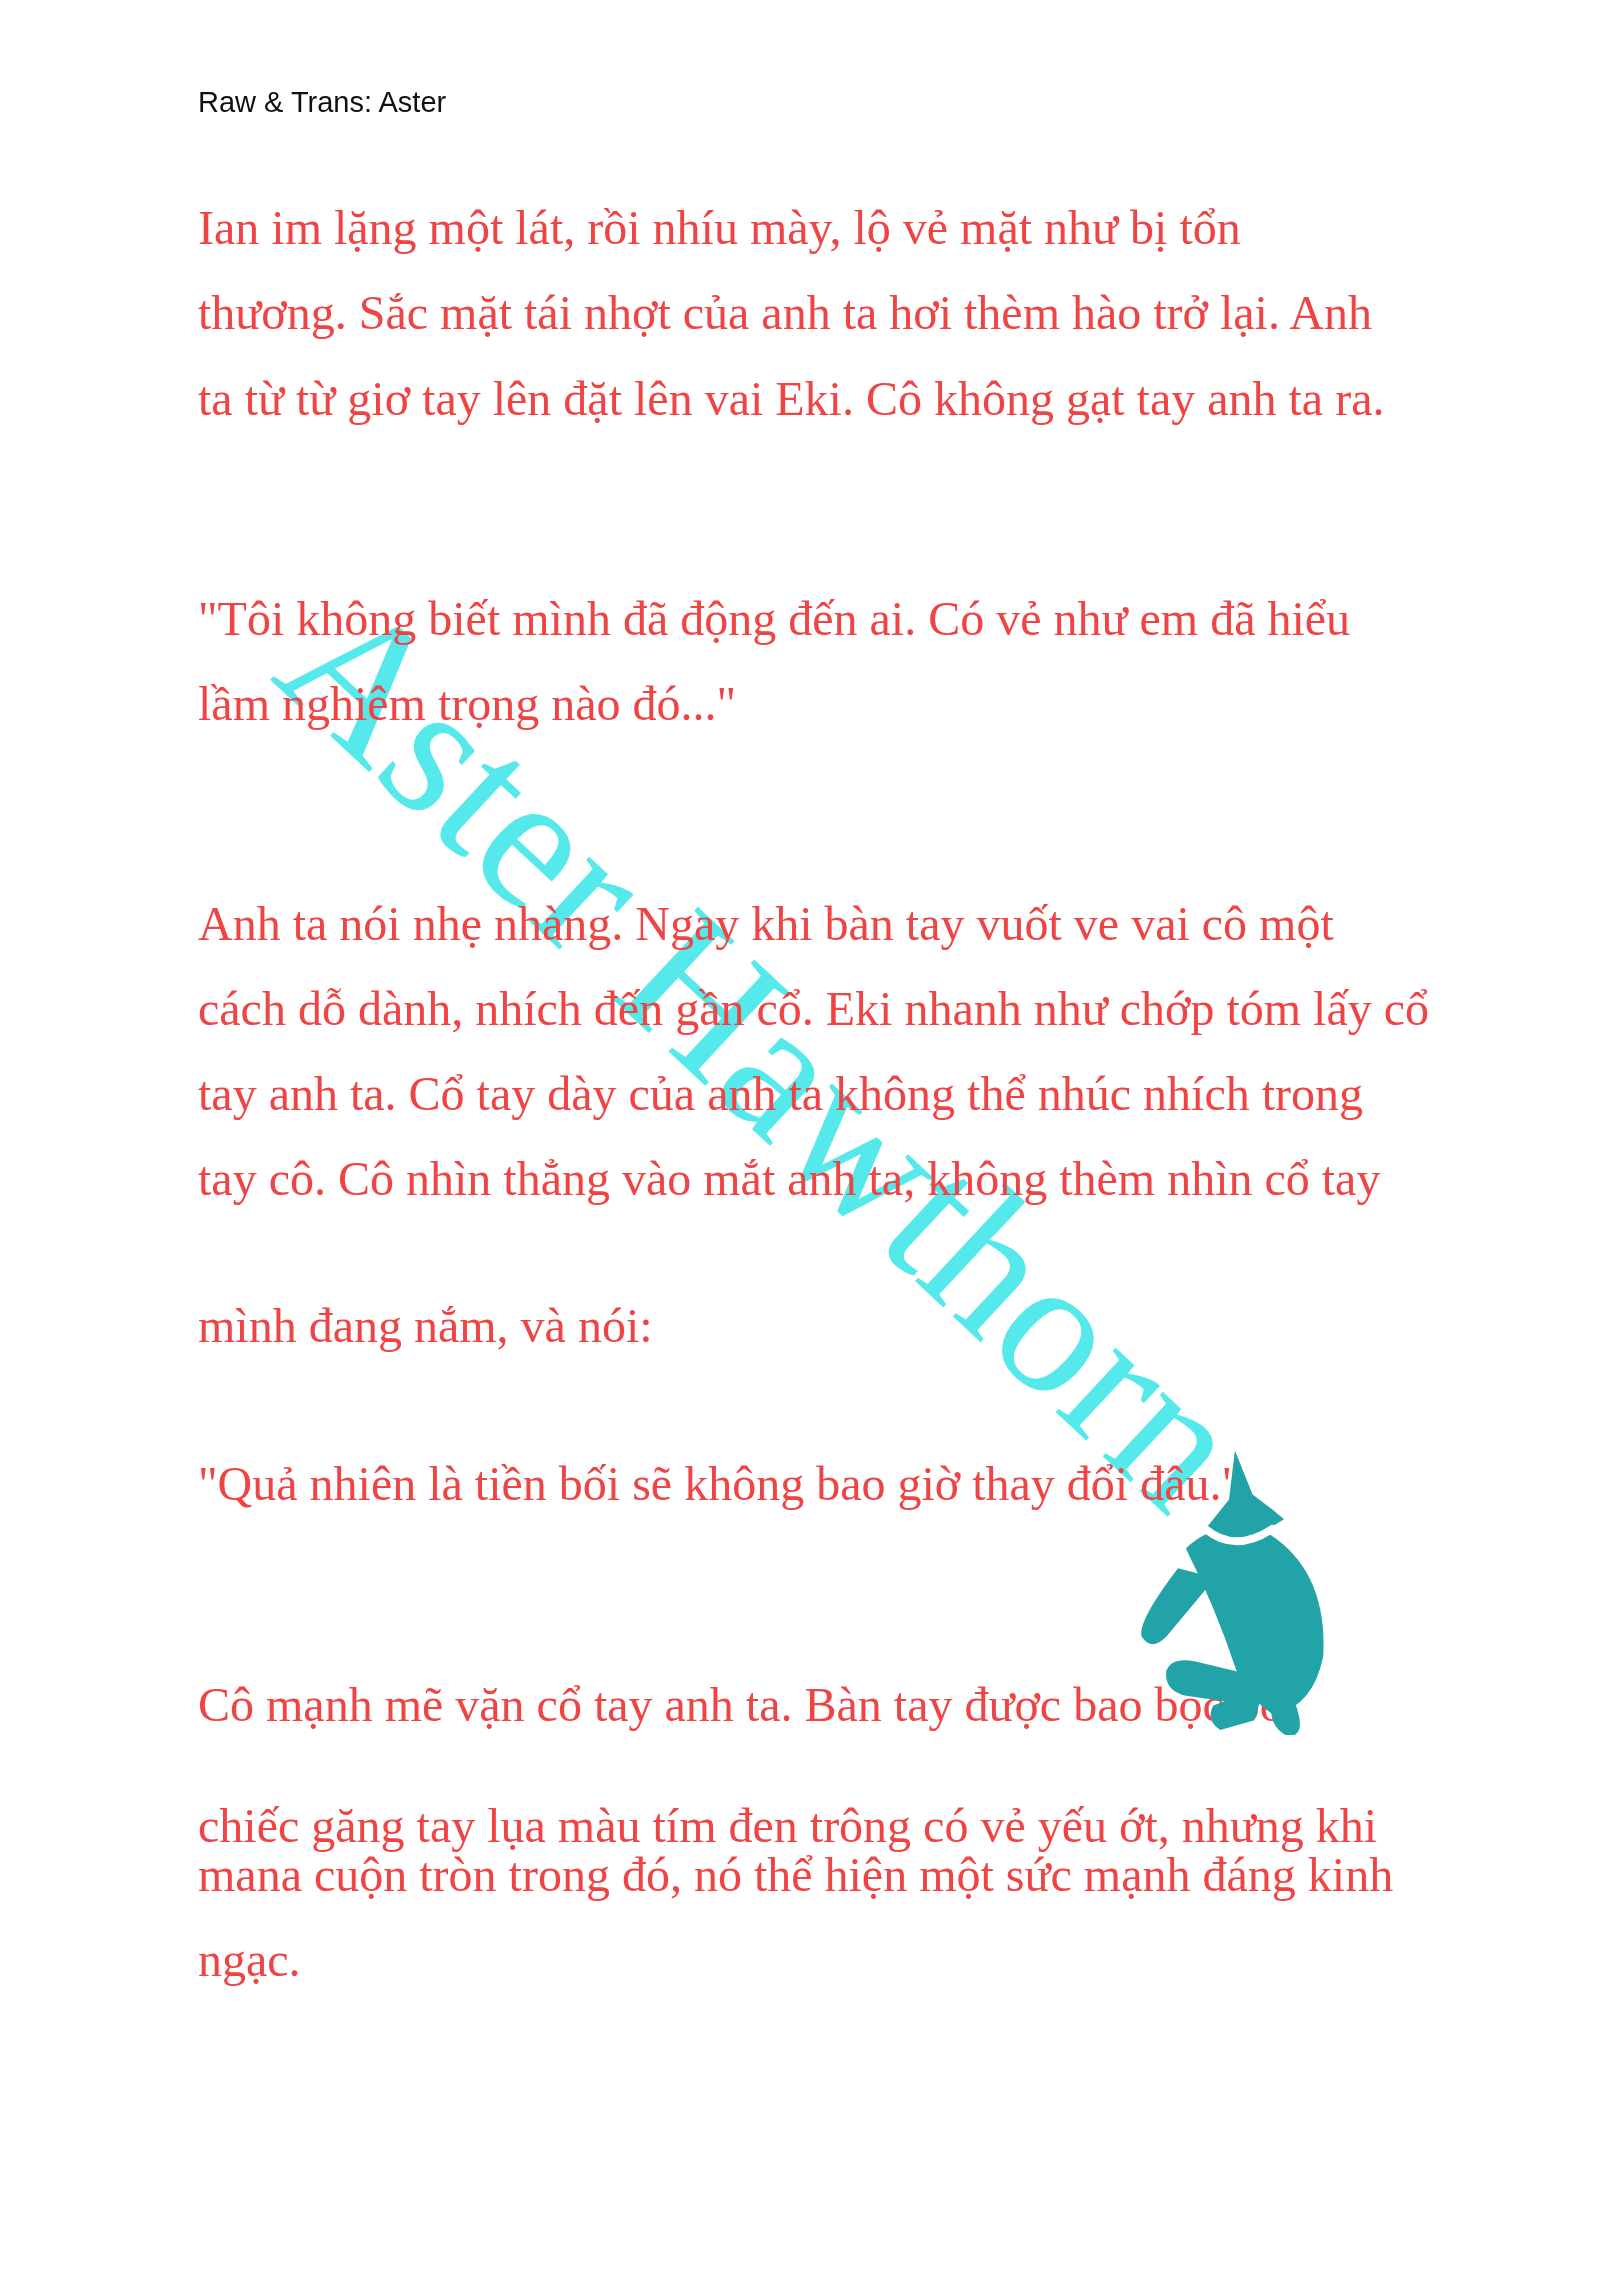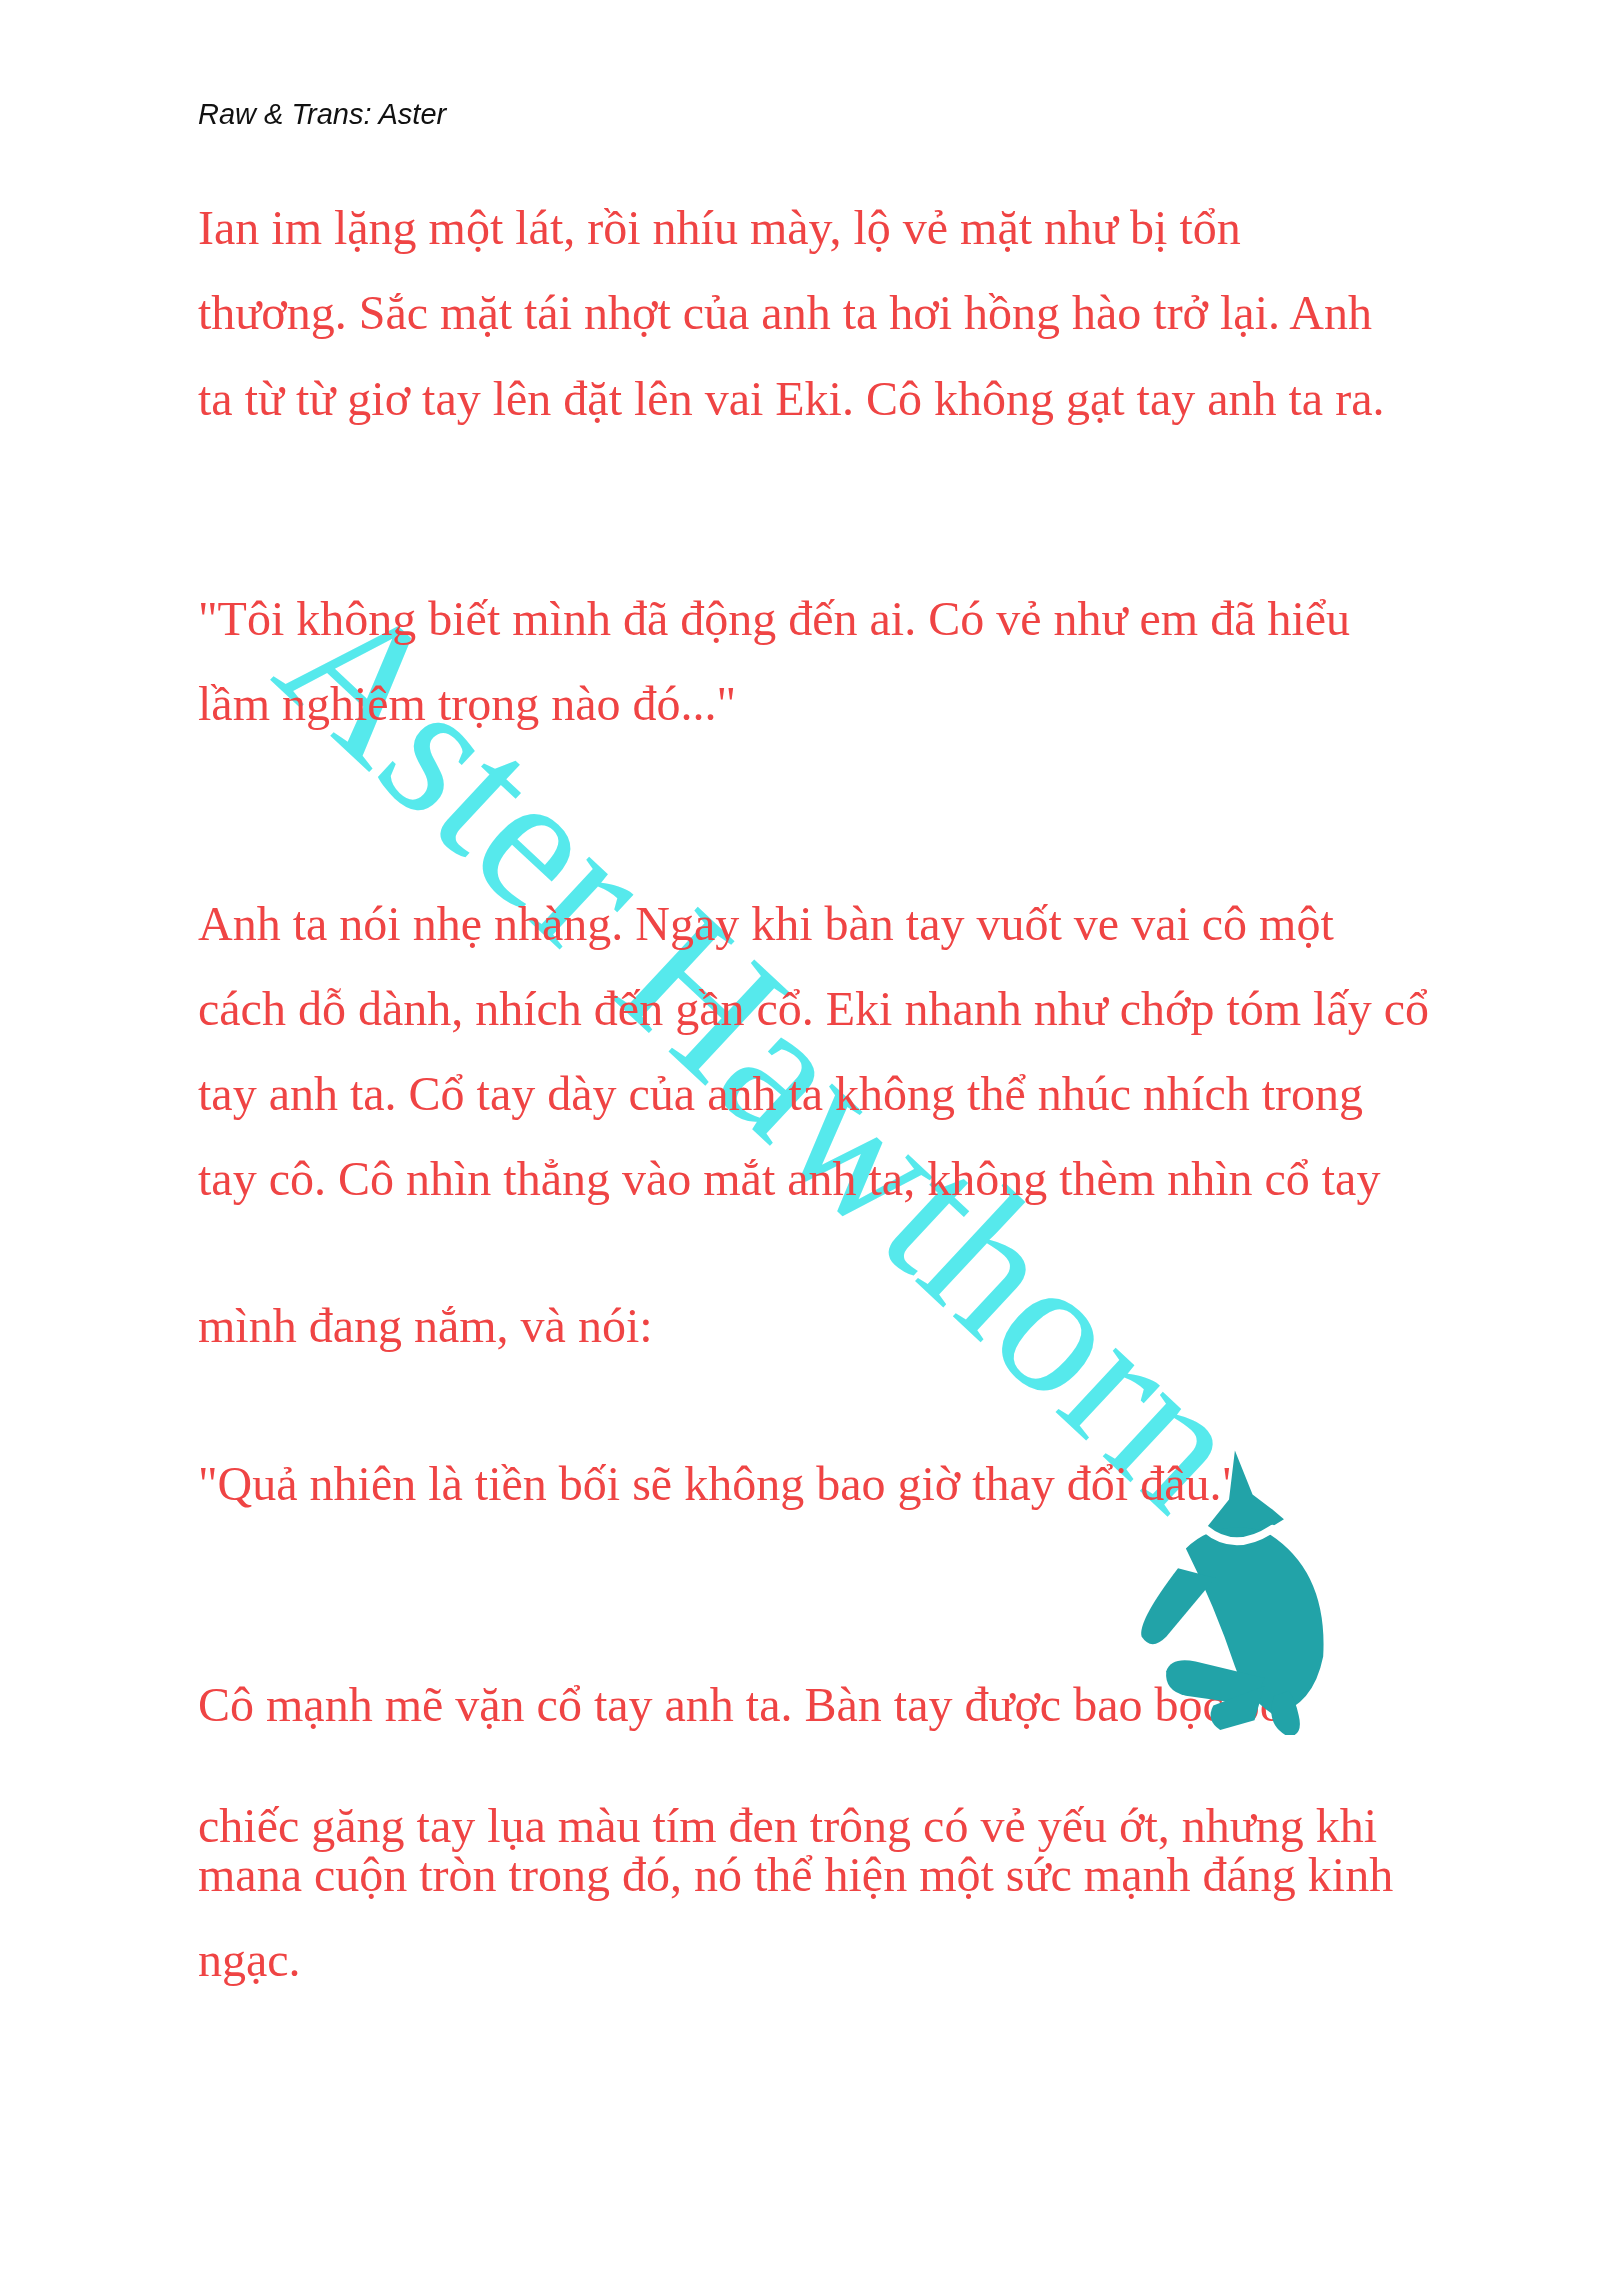--- a/index.html
+++ b/index.html
@@ -8,26 +8,25 @@
       height: 2293px;
       background: #ffffff;
       position: relative;
       overflow: hidden;
       font-family: "Liberation Serif", serif;
       color: #000;
     }
     .header {
       position: absolute;
       left: 198px;
-      top: 97px;
+      top: 85px;
       font-family: "Liberation Sans", sans-serif;
       font-size: 29px;
       line-height: 35px;
       color: #111;
-      font-style: italic;
     }
     .line {
       position: absolute;
       left: 198px;
       font-size: 48px;
       line-height: 59px;
       white-space: nowrap;
       color: #ef4444;
       z-index: 2;
     }
@@ -56,21 +55,21 @@
   </style>
 </head>
 <body>
 
 <div class="header">Raw &amp; Trans: Aster</div>
 
 <div class="watermark">Aster Hawthorn</div>
 
 <div>
   <div class="line" style="top:198px">Ian im lặng một lát, rồi nhíu mày, lộ vẻ mặt như bị tổn</div>
-  <div class="line" style="top:283px">thương. Sắc mặt tái nhợt của anh ta hơi hồng hào trở lại. Anh</div>
+  <div class="line" style="top:283px">thương. Sắc mặt tái nhợt của anh ta hơi thèm hào trở lại. Anh</div>
   <div class="line" style="top:369px">ta từ từ giơ tay lên đặt lên vai Eki. Cô không gạt tay anh ta ra.</div>
 </div>
 
 <div>
   <div class="line" style="top:589px">"Tôi không biết mình đã động đến ai. Có vẻ như em đã hiểu</div>
   <div class="line" style="top:674px">lầm nghiêm trọng nào đó..."</div>
 </div>
 
 <div>
   <div class="line" style="top:894px">Anh ta nói nhẹ nhàng. Ngay khi bàn tay vuốt ve vai cô một</div>

